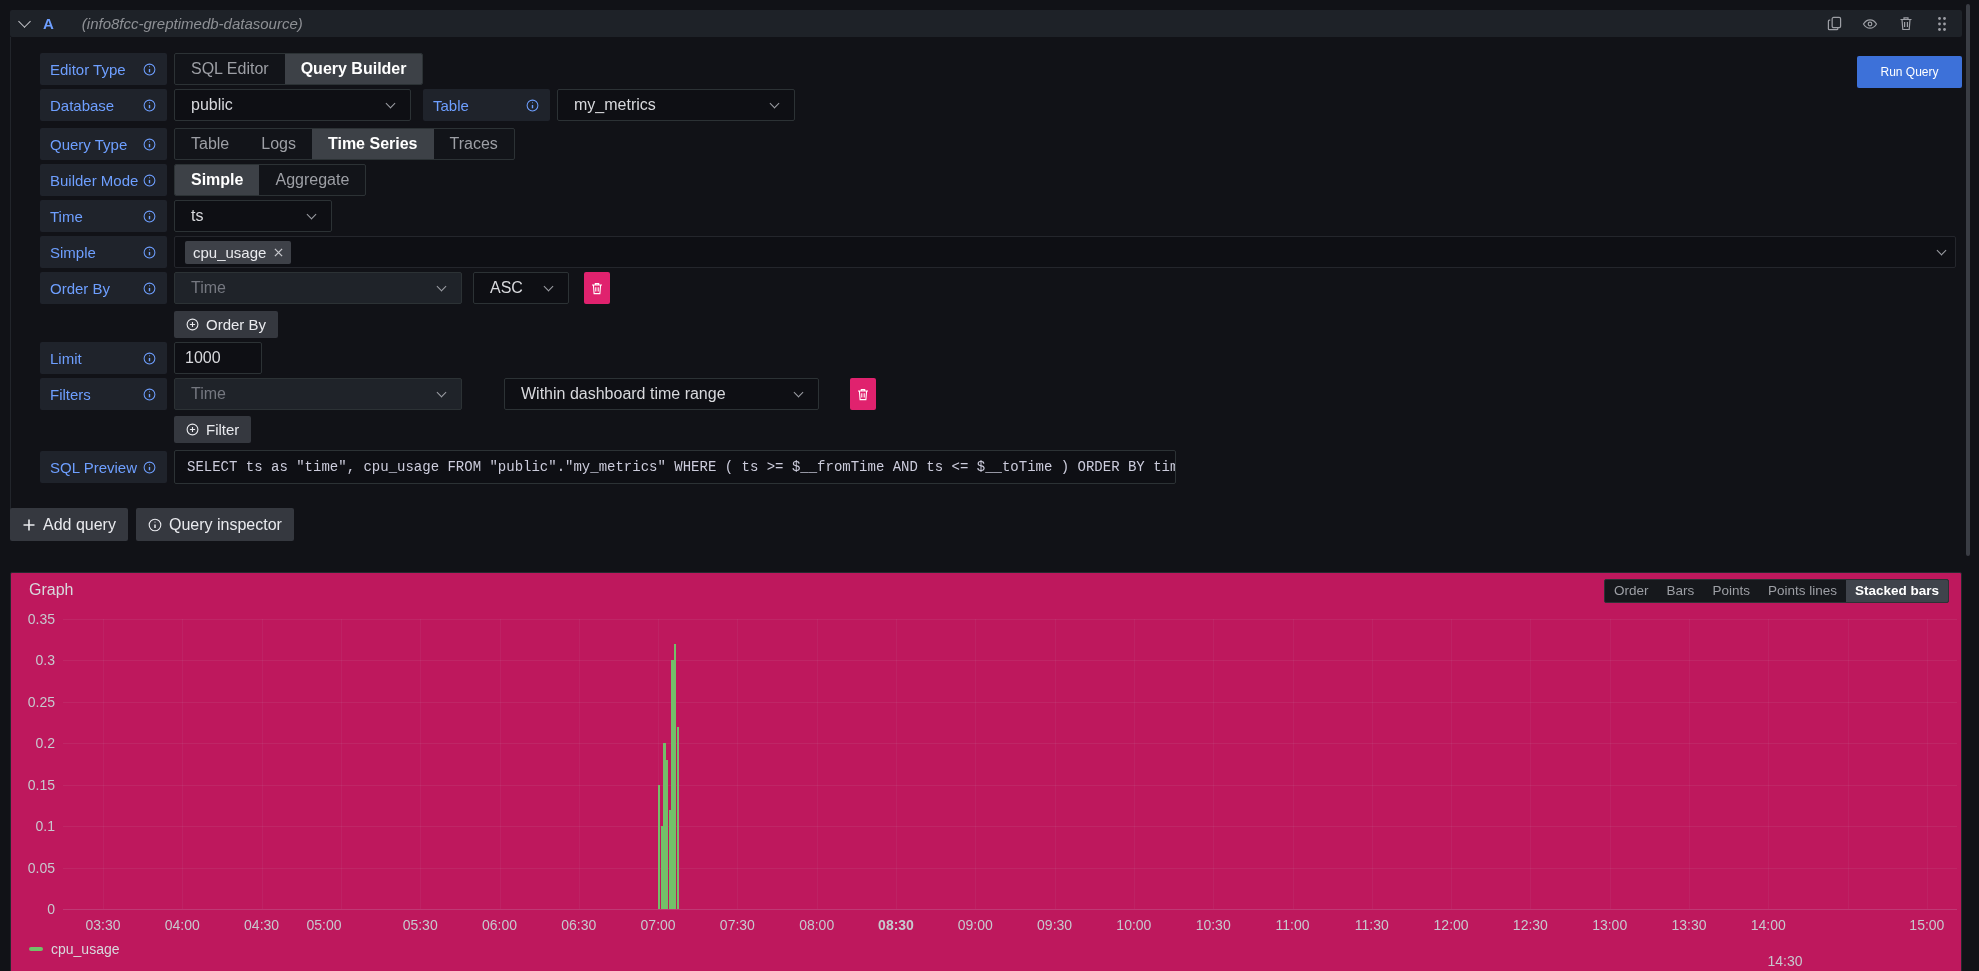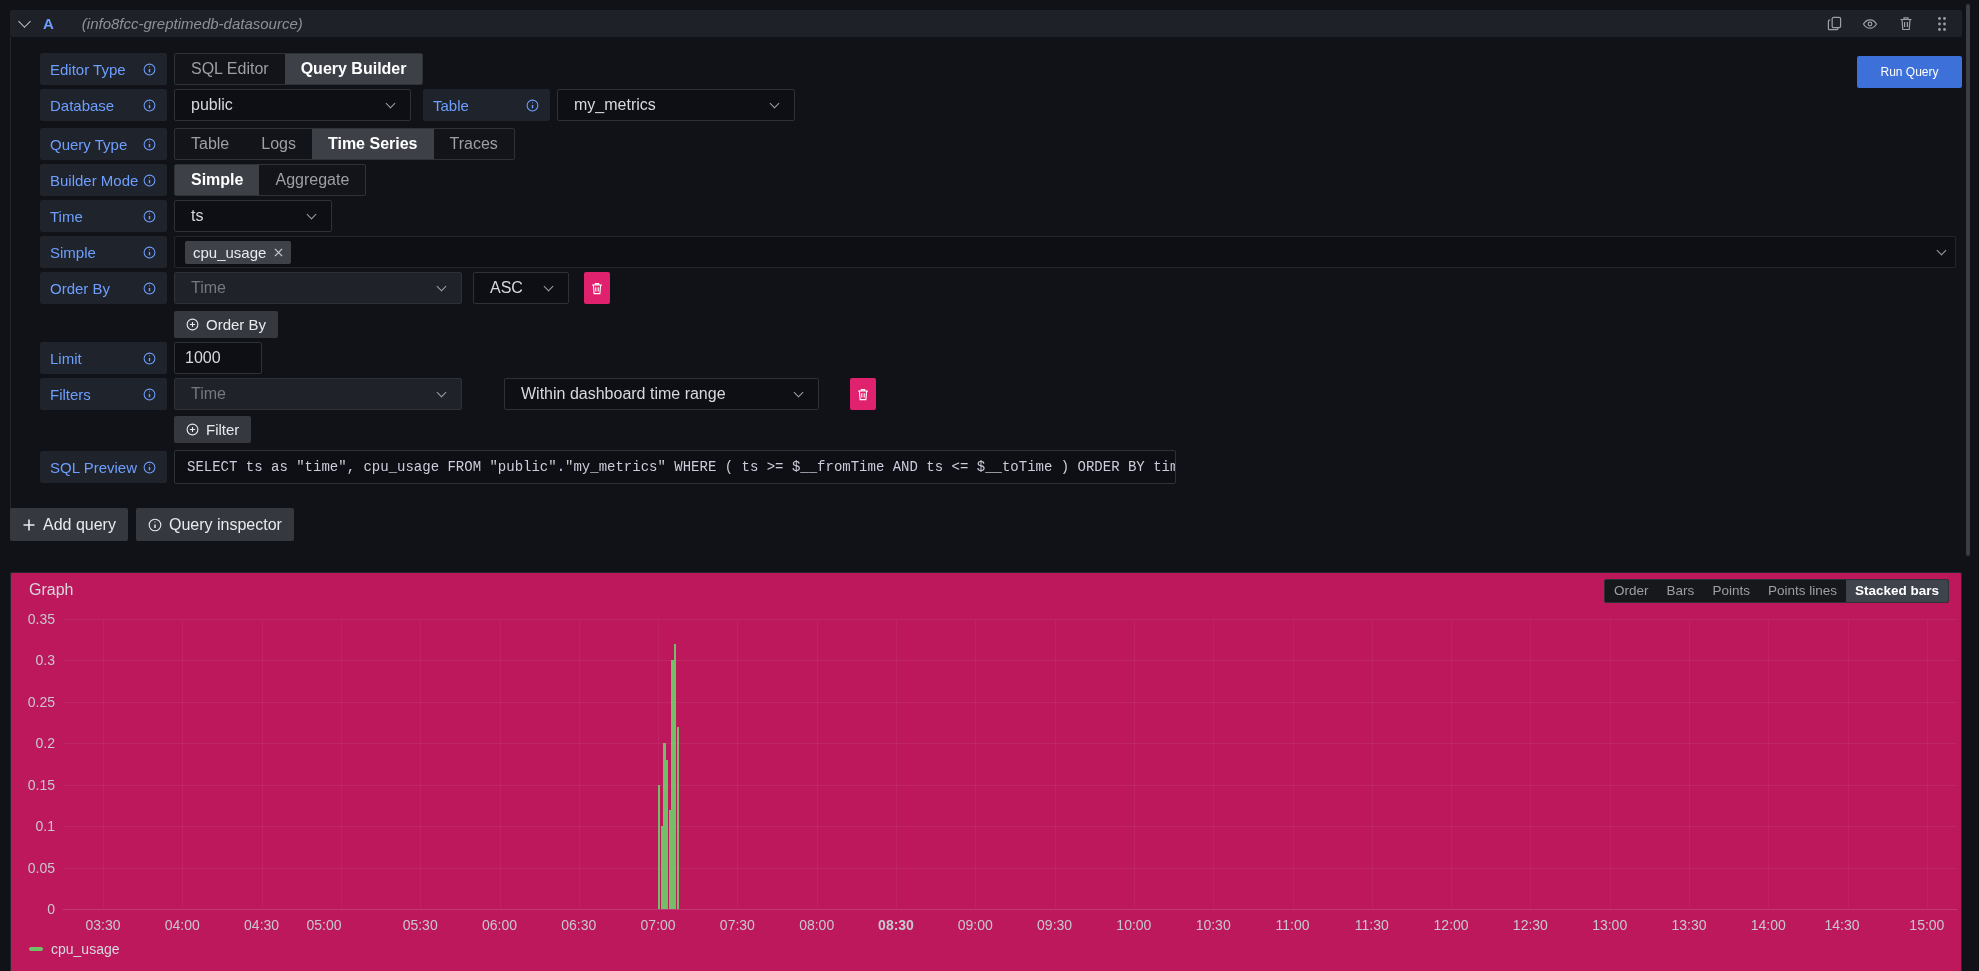--- a/index.html
+++ b/index.html
@@ -468,21 +468,21 @@
         <div class="xlab" style="position: absolute; left: 1013.6px;">09:30</div>
         <div class="xlab" style="position: absolute; left: 1092.9px;">10:00</div>
         <div class="xlab" style="position: absolute; left: 1172.2px;">10:30</div>
         <div class="xlab" style="position: absolute; left: 1251.5px;">11:00</div>
         <div class="xlab" style="position: absolute; left: 1330.8px;">11:30</div>
         <div class="xlab" style="position: absolute; left: 1410.1px;">12:00</div>
         <div class="xlab" style="position: absolute; left: 1489.4px;">12:30</div>
         <div class="xlab" style="position: absolute; left: 1568.7px;">13:00</div>
         <div class="xlab" style="position: absolute; left: 1648px;">13:30</div>
         <div class="xlab" style="position: absolute; left: 1727.3px;">14:00</div>
-        <div class="xlab" style="position: absolute; left: 1801px;">14:30</div>
+        <div class="xlab" style="position: absolute; left: 1744px; margin-top: 36px;">14:30</div>
         <div class="xlab" style="position: absolute; left: 1885.9px;">15:00</div>
       </div>
 
     <div class="legend">
       <span class="legend-marker" id="legend-marker" style="background: rgb(115, 191, 105);"></span>
       <span class="legend-label">cpu_usage</span>
     </div>
   </div>
 
 </div>

